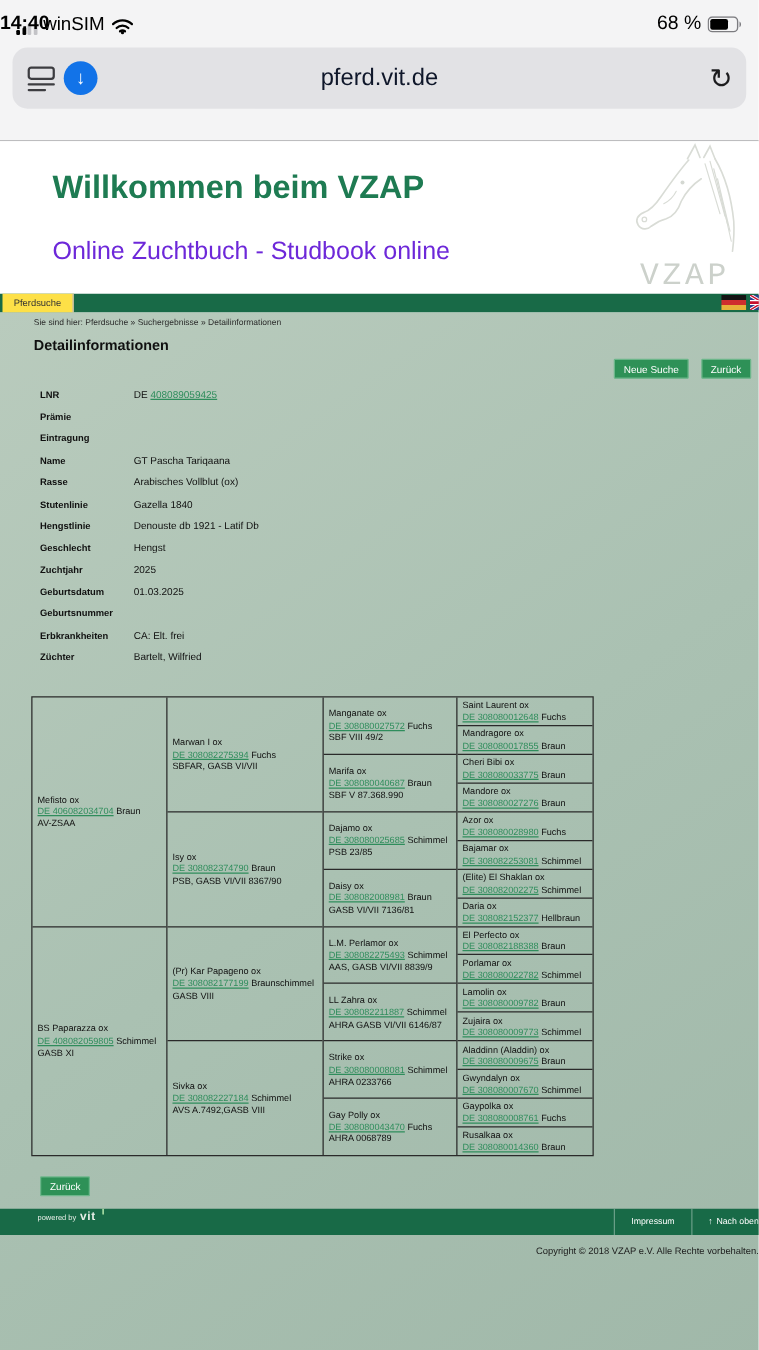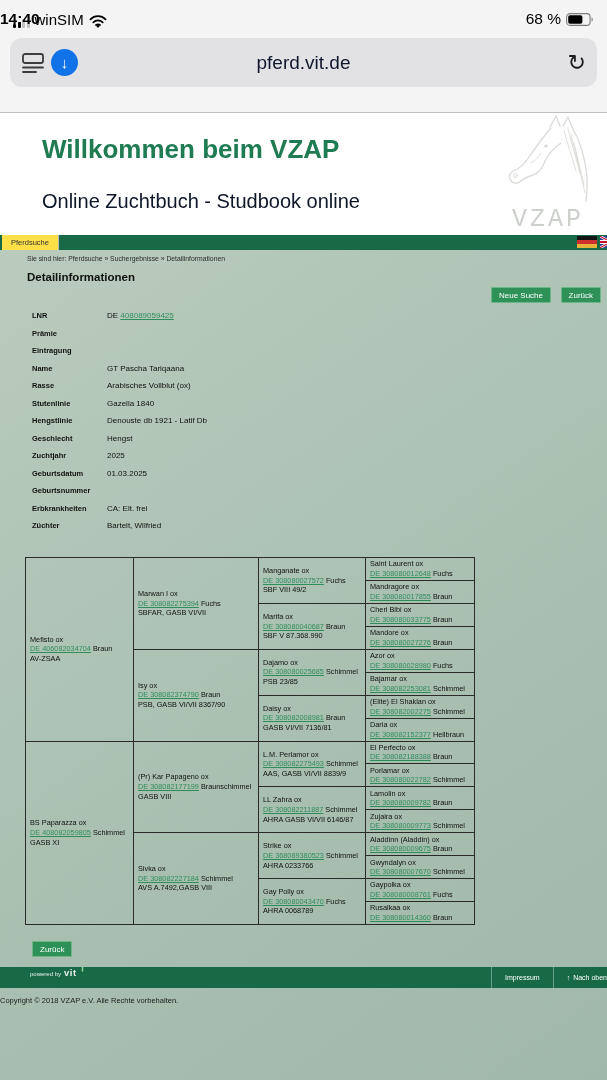--- a/index.html
+++ b/index.html
@@ -21,21 +21,21 @@
   .urlbar{margin:0 10px;height:49px;background:#e2e2e5;border-radius:12px;display:flex;align-items:center;padding:0 11px;position:relative}
   .url-text{position:absolute;left:60px;right:60px;text-align:center;font-size:19px;color:#0f172a}
   .reader-ic{display:flex;z-index:2}
   .dl-circle{width:27px;height:27px;border-radius:50%;background:var(--blue);color:#fff;font-size:15px;font-weight:bold;
              display:flex;align-items:center;justify-content:center;margin-left:6px;z-index:2}
   .reload{margin-left:auto;font-size:22px;color:#1c1c1e;z-index:2;line-height:1}
 
   
   .pageheader{height:122px;background:#fff;position:relative}
   .site-title{padding:21px 0 0 42px;font-size:26px;font-weight:bold;color:var(--heading)}
-  .site-sub{padding:25px 0 0 42px;font-size:20px;color:#0f172a}
+  .site-sub{padding:25px 0 0 42px;font-size:20px;color:#6d28d9}
   .logo{position:absolute;right:4px;top:0;width:110px;text-align:center}
   .logo .lt{font-family:Liberation Mono, monospace;font-size:25px;letter-spacing:3px;color:#ccd1cb;margin-top:-4px}
 
   
   .navbar{height:15px;background:var(--accent);position:relative}
   .ftab{position:absolute;left:2px;top:0;height:15px;background:#fde047;color:#333;font-size:7.5px;
         line-height:15px;padding:0 9px;border-right:1px solid #b9b9b9}
   .flags{position:absolute;right:-13px;top:1px;display:flex;gap:3px}
 
   
@@ -63,21 +63,21 @@
   .pname,.pid,.preg{font-size:7.3px;line-height:1.32;color:#101010;white-space:nowrap}
 
   .btn-zb{top:691px;left:32px}
   .footerbar{position:absolute;top:717px;left:0;right:0;height:21px;background:var(--accent);color:#fff;
              display:flex;align-items:flex-start;overflow:hidden}
   .powered{margin-left:30px;font-size:6px;color:#e9efe9;display:flex;align-items:baseline;gap:3px}
   .powered b{font-size:9.5px;letter-spacing:.5px;position:relative}
   .powered svg{position:relative;top:-4px;left:-2px}
   .flinks{margin-left:auto;display:flex;height:100%;align-items:center;font-size:7px}
   .flinks>span{padding:0 13px;border-left:1px solid rgba(255,255,255,.35);height:100%;display:flex;align-items:center;gap:3px;cursor:pointer}
-  .copyright{position:absolute;top:746px;width:100%;text-align:left;font-size:7.5px;color:#1c1c1c}
+  .copyright{position:absolute;top:746px;width:100%;text-align:right;font-size:7.5px;color:#1c1c1c}
 
   
   .toolbar{height:68px;background:#fafafa;border-top:1px solid #c9c9cb;display:flex;
            align-items:center;justify-content:space-between;padding:0 34px}
   .tbtn{width:34px;height:40px;display:flex;align-items:center;justify-content:center;background:none;border:none;cursor:pointer}
 </style>
 </head>
 <body>
 
 <div class="chrome">
@@ -285,21 +285,21 @@
           <div class="pid"><span class="green-link">DE 308082275493</span> Schimmel</div>
           <div class="preg">AAS, GASB VI/VII 8839/9</div>
         </div>
         <div class="pcell">
           <div class="pname">LL Zahra ox</div>
           <div class="pid"><span class="green-link">DE 308082211887</span> Schimmel</div>
           <div class="preg">AHRA GASB VI/VII 6146/87</div>
         </div>
         <div class="pcell">
           <div class="pname">Strike ox</div>
-          <div class="pid"><span class="green-link">DE 368089380523</span> Schimmel</div>
+          <div class="pid"><span class="green-link">DE 308080008081</span> Schimmel</div>
           <div class="preg">AHRA 0233766</div>
         </div>
         <div class="pcell">
           <div class="pname">Gay Polly ox</div>
           <div class="pid"><span class="green-link">DE 308080043470</span> Fuchs</div>
           <div class="preg">AHRA 0068789</div>
         </div>
       </div>
     <div class="pcol" data-gen="3">
         <div class="pcell">

